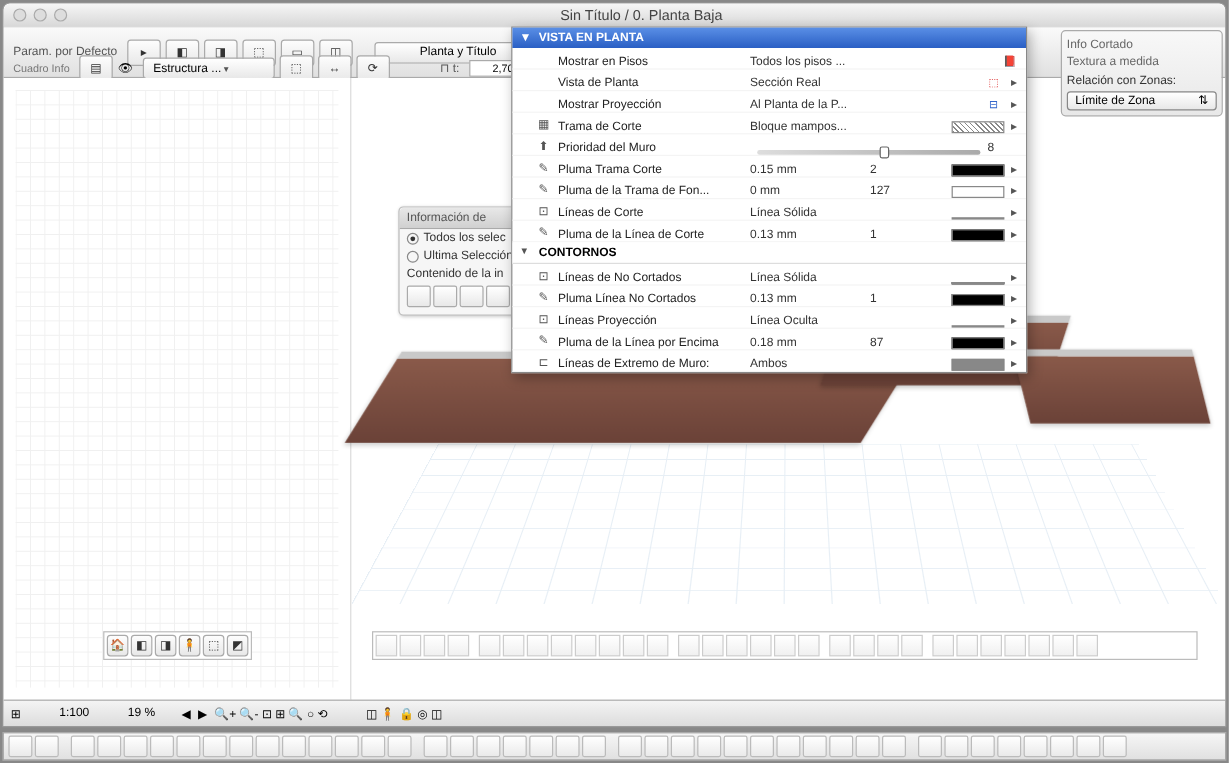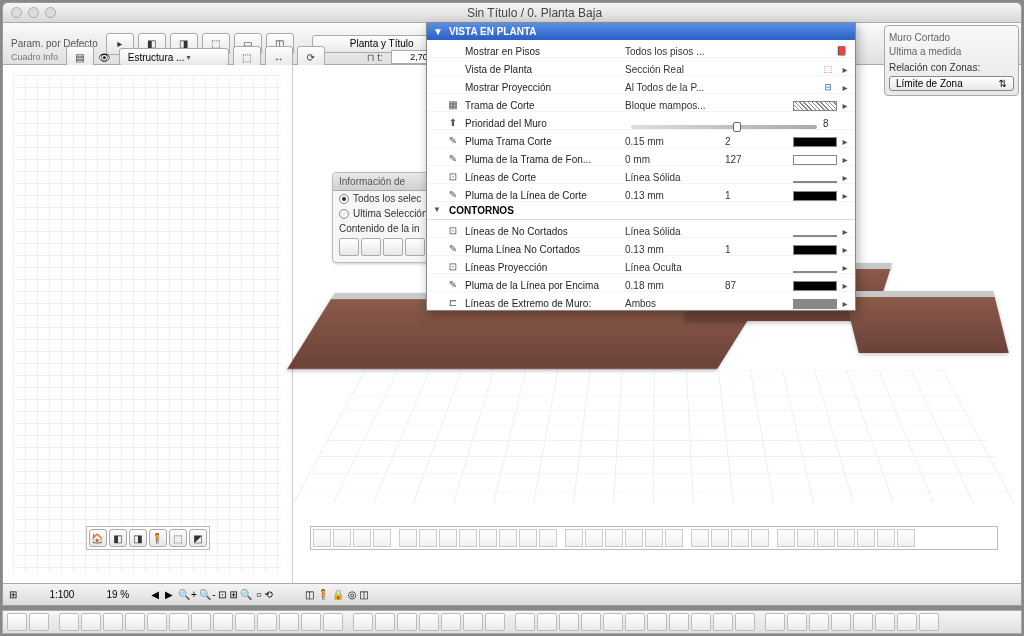--- a/index.html
+++ b/index.html
@@ -103,24 +103,24 @@
       <input class="numfield" value="2,70" style="">
       <span class="tlabel">&nbsp;&nbsp;&nbsp;b:</span>
       <input class="numfield" value="0,00" style="">
       <div style="flex:1"></div>
       <div class="tbtn" style="width:34px">▦</div>
     </div>
   </div>
 
   <div class="rightpanel">
     <div class="rpline">
-        <span>Muro Cortado</span>
+        <span>Info Cortado</span>
       </div>
     <div class="rpline">
-        <span>Ultima a medida</span>
+        <span>Textura a medida</span>
       </div>
     <div class="rpline" style="color:#333;margin-top:2px">
         <span>Relación con Zonas:</span>
       </div>
     <div class="rpdrop">
         <span>Límite de Zona</span>
         <span>⇅</span>
       </div>
   </div>
 
@@ -190,21 +190,21 @@
   <div class="ddrow">
       <span class="ddicon"></span>
       <span class="ddlabel">Vista de Planta</span>
       <span class="ddval">Sección Real</span>
       <span class="ddendicon" style="border:none;color:#d33">⬚</span>
       <span class="ddarrow">▸</span>
     </div>
   <div class="ddrow">
       <span class="ddicon"></span>
       <span class="ddlabel">Mostrar Proyección</span>
-      <span class="ddval">Al Todos de la P...</span>
+      <span class="ddval">Al Planta de la P...</span>
       <span class="ddendicon" style="border:none;color:#36c">⊟</span>
       <span class="ddarrow">▸</span>
     </div>
 
   <div class="ddrow">
       <span class="ddicon">▦</span>
       <span class="ddlabel">Trama de Corte</span>
       <span class="ddval">Bloque mampos...</span>
       <span class="ddswatch hatch"></span>
       <span class="ddarrow">▸</span>

